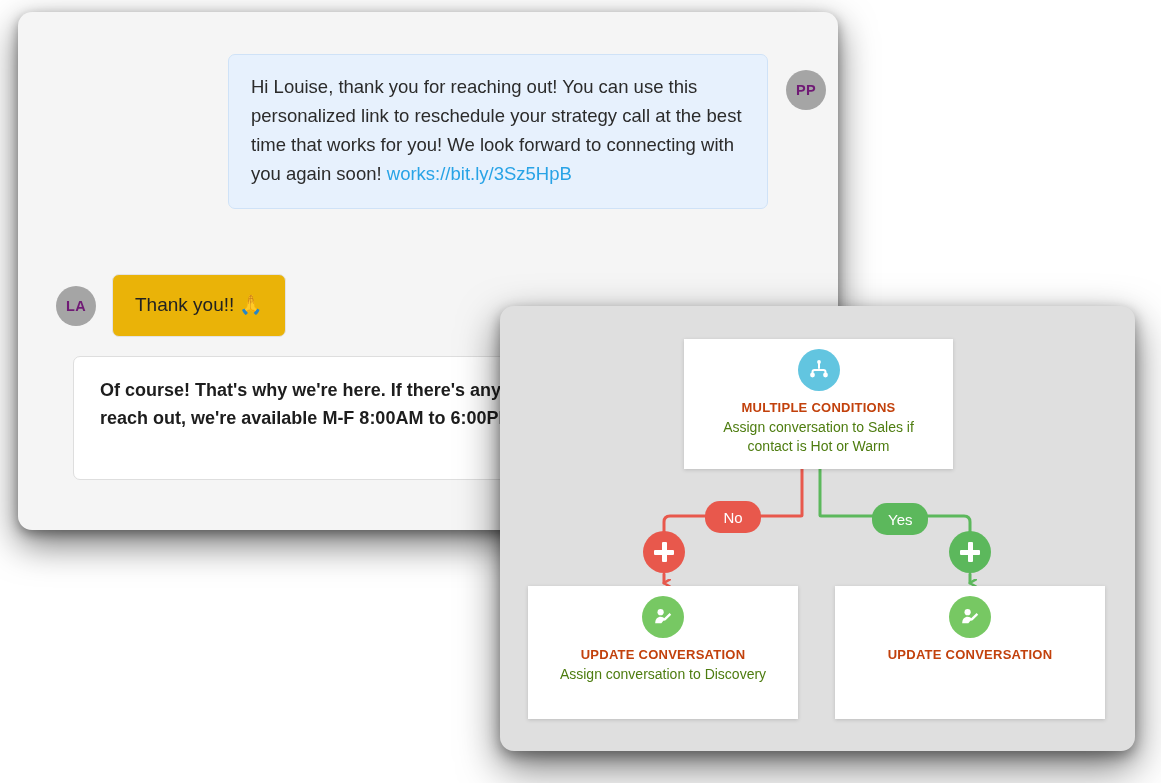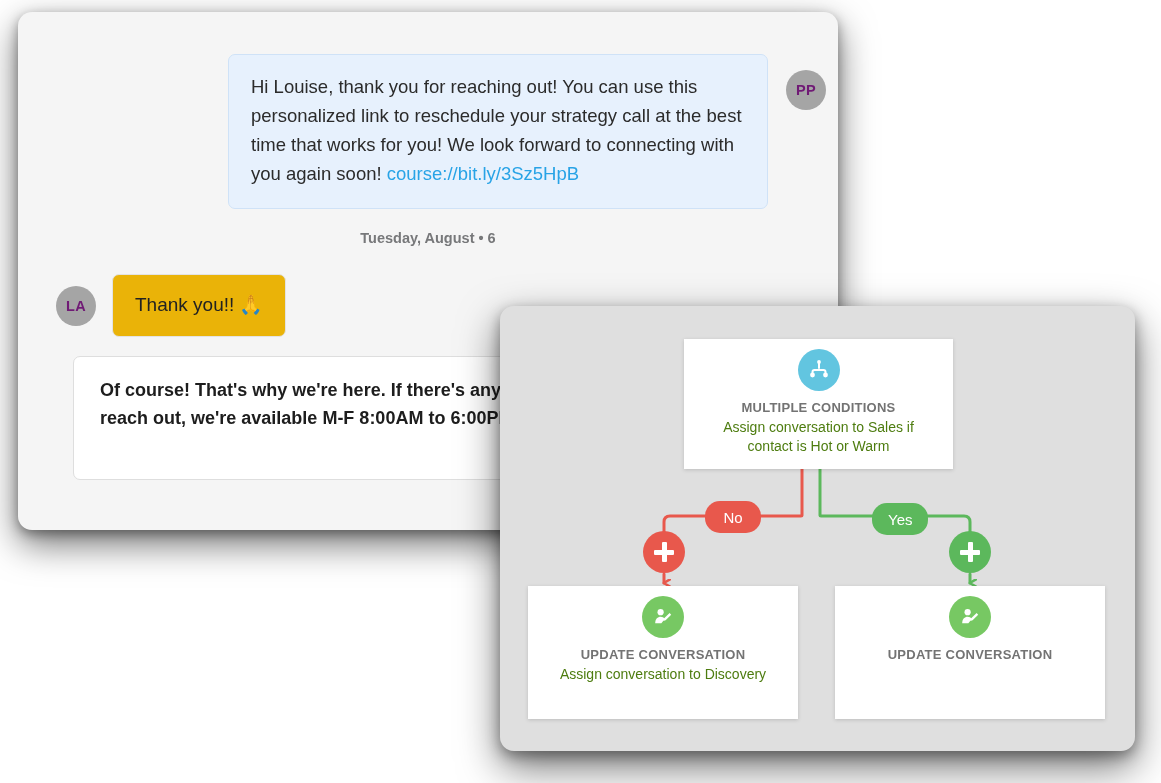--- a/index.html
+++ b/index.html
@@ -186,21 +186,21 @@
     align-items: center;
     justify-content: center;
   }
   .node-icon.blue { background: #62c5e0; }
   .node-icon.green { background: #77c863; }
 
   .node-title {
     font-size: 13px;
     font-weight: 700;
     letter-spacing: 0.25px;
-    color: #737373;
+    color: #c2410c;
     margin-bottom: 3px;
   }
   .node-desc {
     font-size: 14px;
     line-height: 1.33;
     color: #4d7c0f;
     padding: 0 18px;
   }
 
   
@@ -287,25 +287,24 @@
     width: 20px;
     margin-top: -2.5px;
   }
 </style>
 </head>
 <body>
 
 <div id="chat-panel">
 
   <div class="msg-row" id="row-outgoing">
-    <div id="bubble-outgoing"><span>Hi Louise, thank you for reaching out! You can use this personalized link to reschedule your strategy call at the best time that works for you! We look forward to connecting with you again soon! </span><a class="link" href="#">course://bit.ly/3Sz5HpB</a></div>
+    <div id="bubble-outgoing"><span>Hi Louise, thank you for reaching out! You can use this personalized link to reschedule your strategy call at the best time that works for you! We look forward to connecting with you again soon! </span><a class="link" href="#">works://bit.ly/3Sz5HpB</a></div>
     <div class="avatar" id="avatar-pp">PP</div>
   </div>
 
-  <div id="timestamp-divider">Tuesday, August • 6</div>
 
   <div class="msg-row" id="row-incoming">
     <div class="avatar" id="avatar-la">LA</div>
     <div id="bubble-incoming">Thank you!! 🙏</div>
   </div>
 
   <div id="compose-box">
     <span id="compose-text">Of course! That's why we're here. If there's anything
 reach out, we're available M-F 8:00AM to 6:00PM P</span>
   </div>

